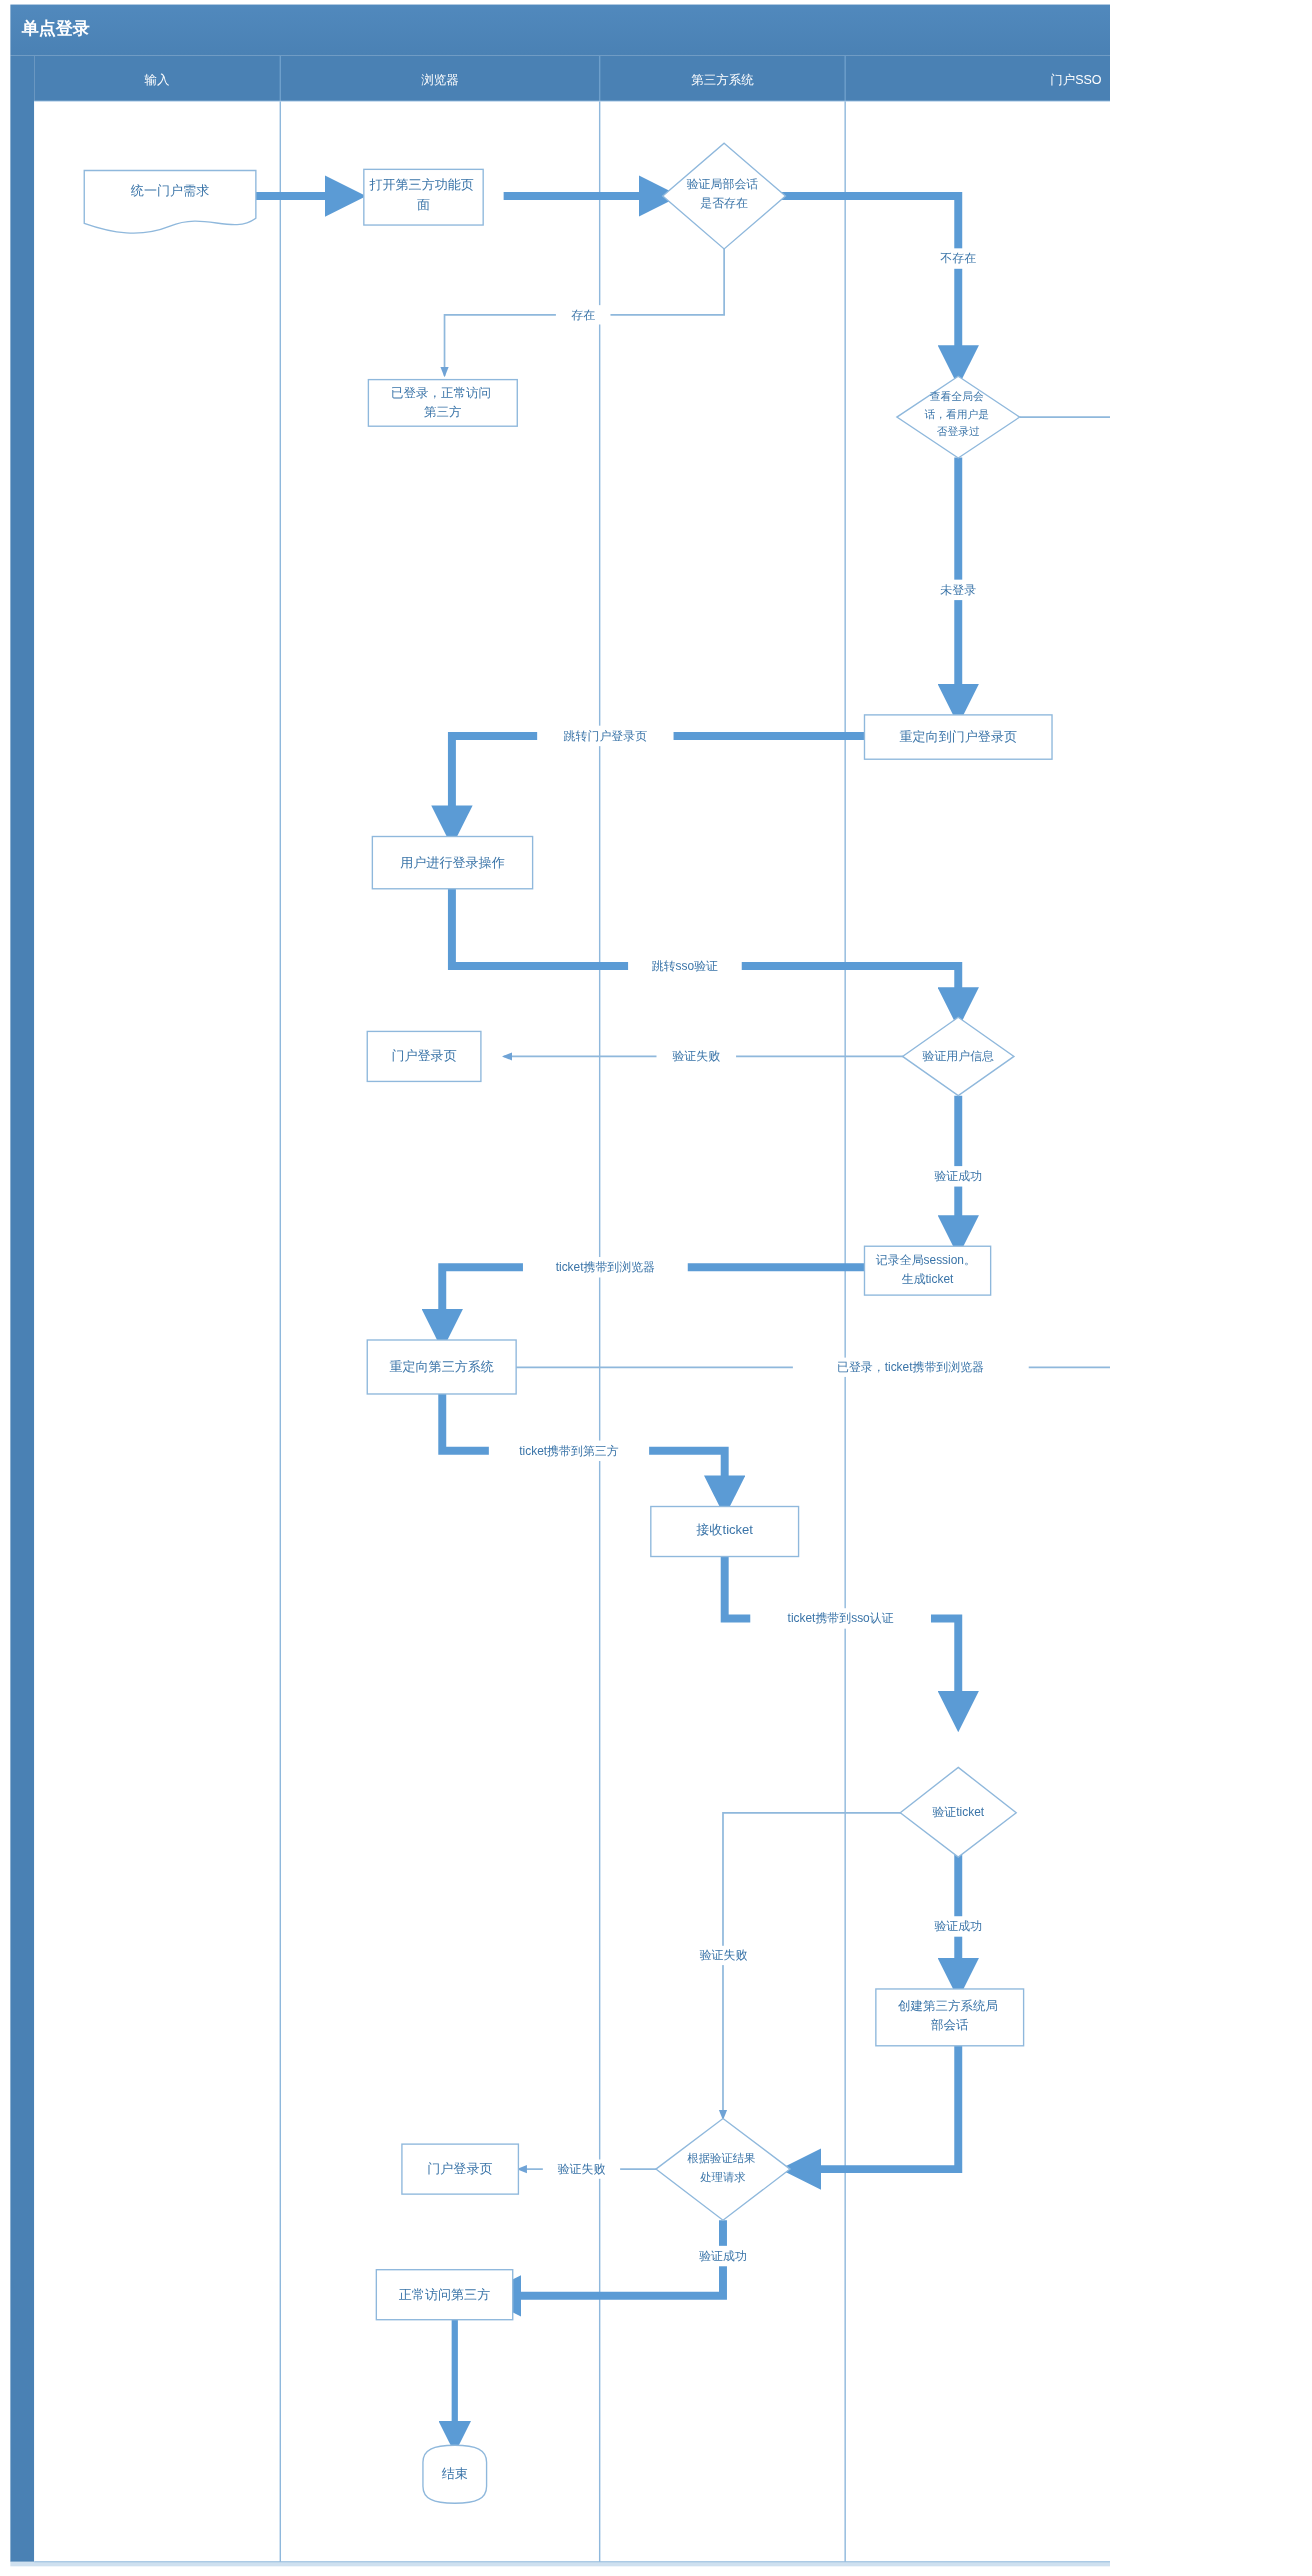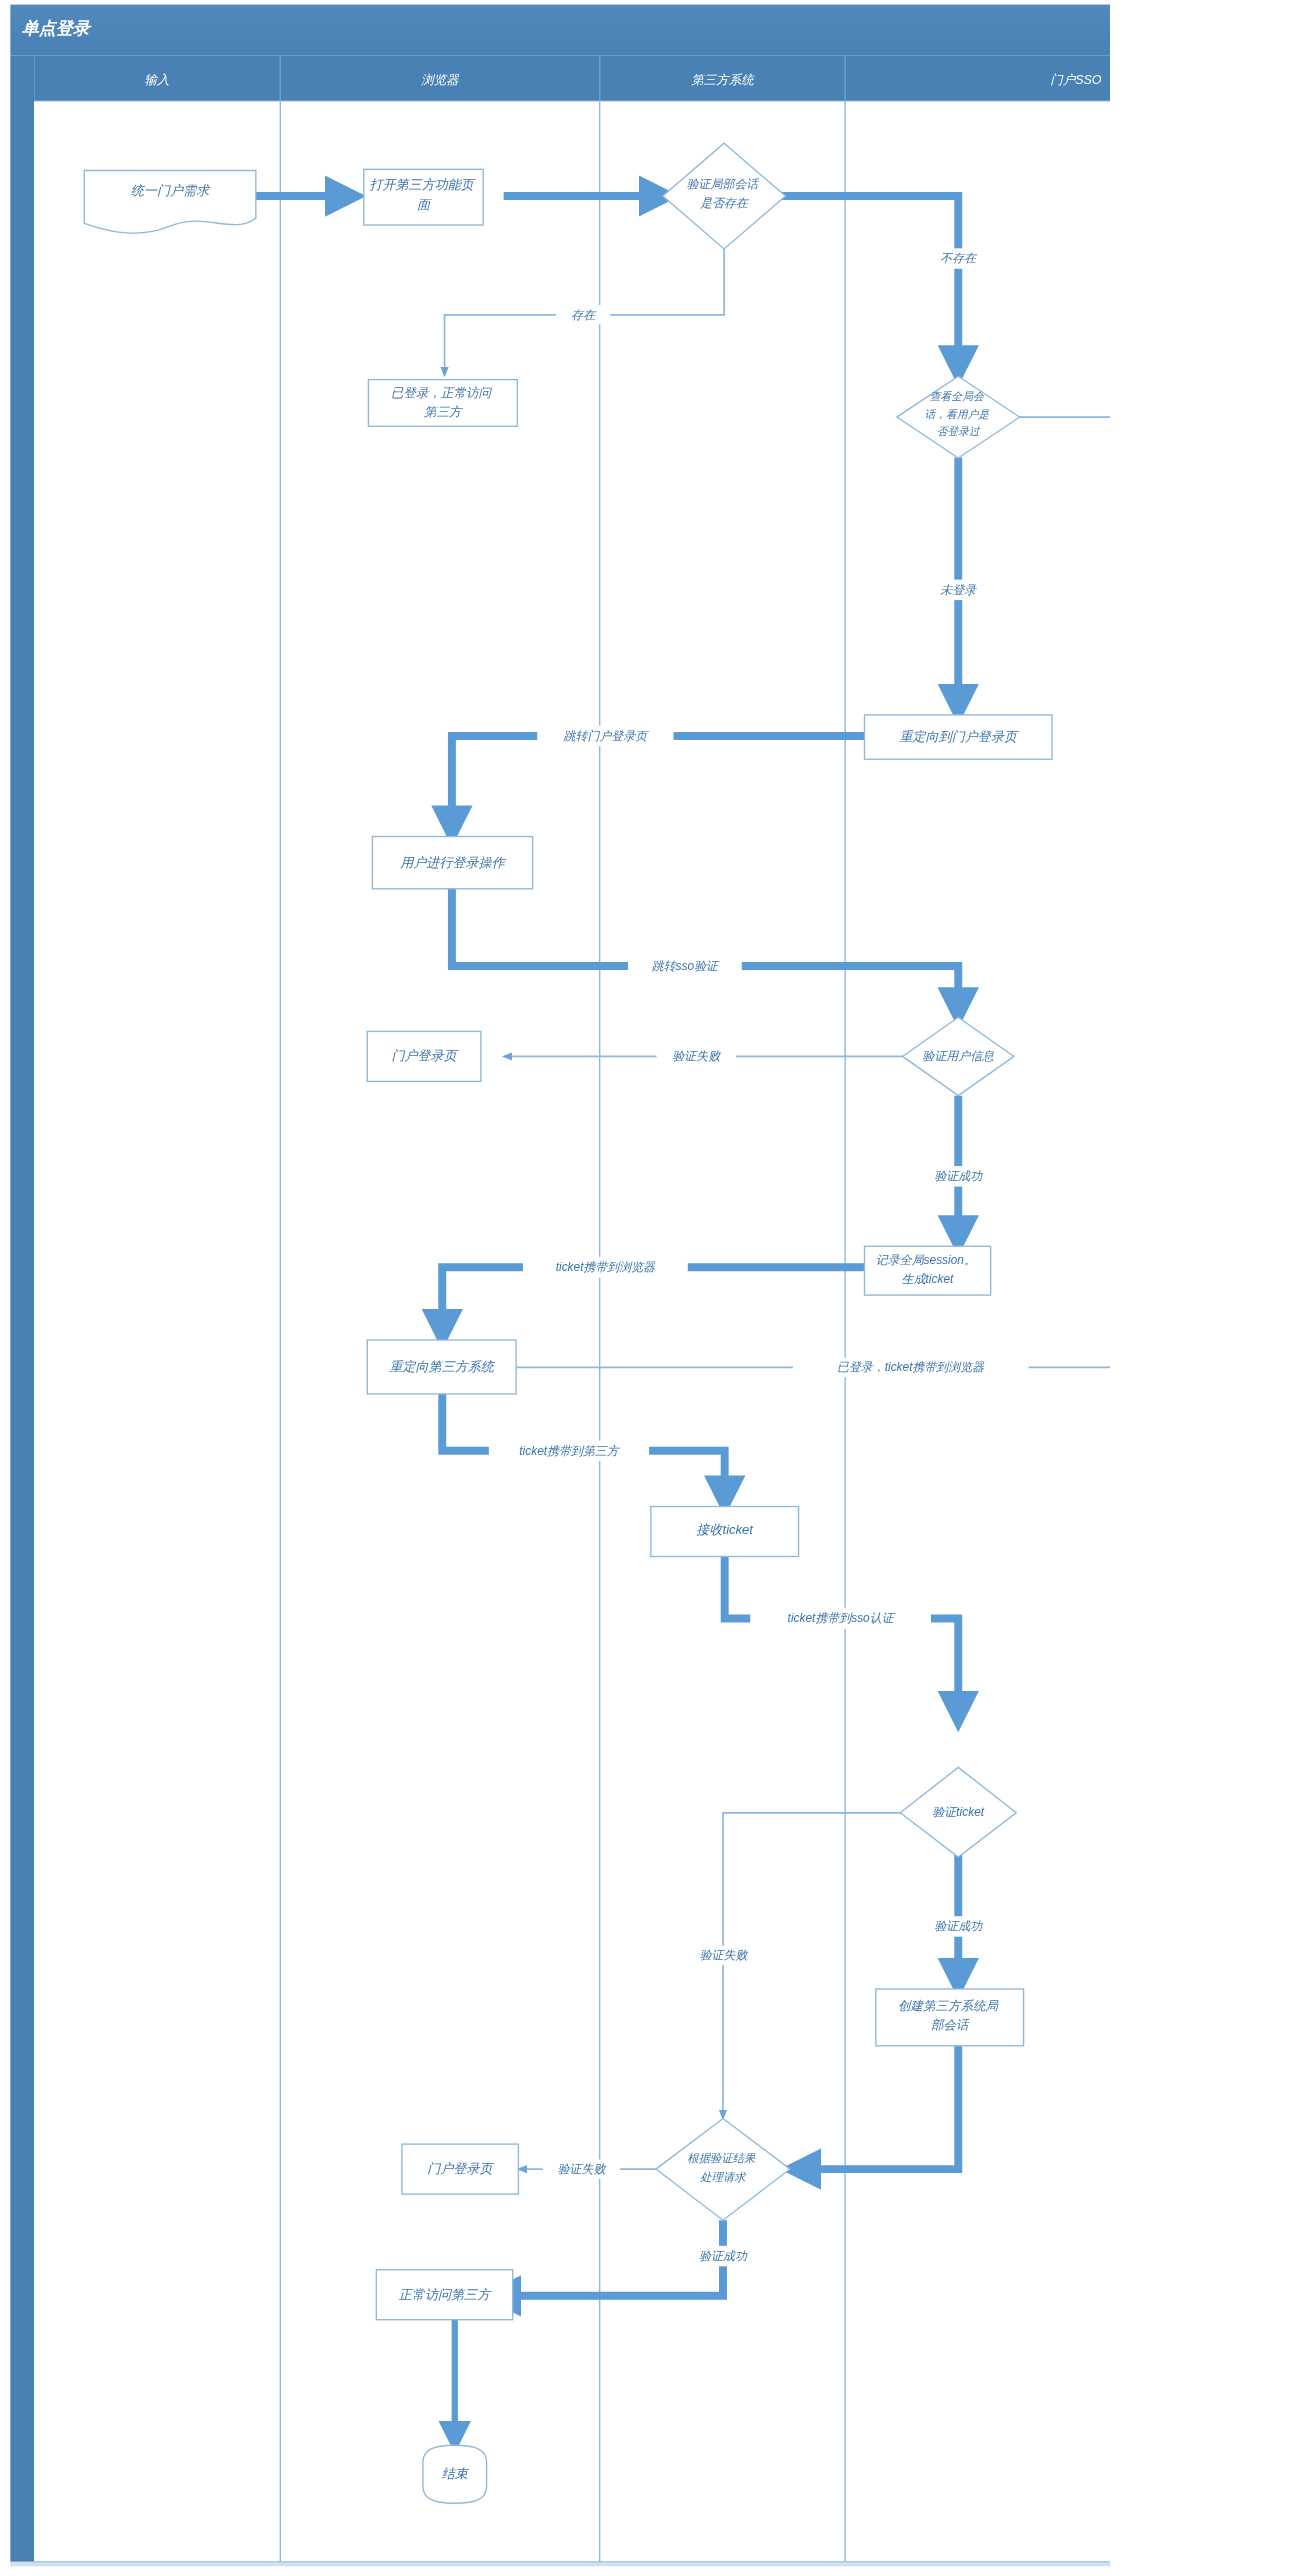--- a/index.html
+++ b/index.html
@@ -1,17 +1,17 @@
 <!DOCTYPE html>
 <html style="font-size:9px"><head>
 <meta charset="utf-8">
 <style>
   html,body{margin:0;padding:0;background:#ffffff;}
   body{font-family:"Liberation Sans","DejaVu Sans",sans-serif;}
-  #page{position:relative;width:1110px;height:2576px;overflow:hidden;background:#fff;font-style:italic;}
+  #page{position:relative;width:1110px;height:2576px;overflow:hidden;background:#fff;}
   svg{display:block;}
   .nodetext{fill:#3A74A8;font-family:"Liberation Sans","DejaVu Sans",sans-serif;}
   .edgelabel{fill:#3A74A8;font-family:"Liberation Sans","DejaVu Sans",sans-serif;}
   .lanehdr{fill:#ffffff;font-family:"Liberation Sans","DejaVu Sans",sans-serif;}
   .pooltitle{fill:#ffffff;font-family:"Liberation Sans","DejaVu Sans",sans-serif;font-weight:bold;}
 </style>
 </head>
 <body>
 
 <div id="page">

